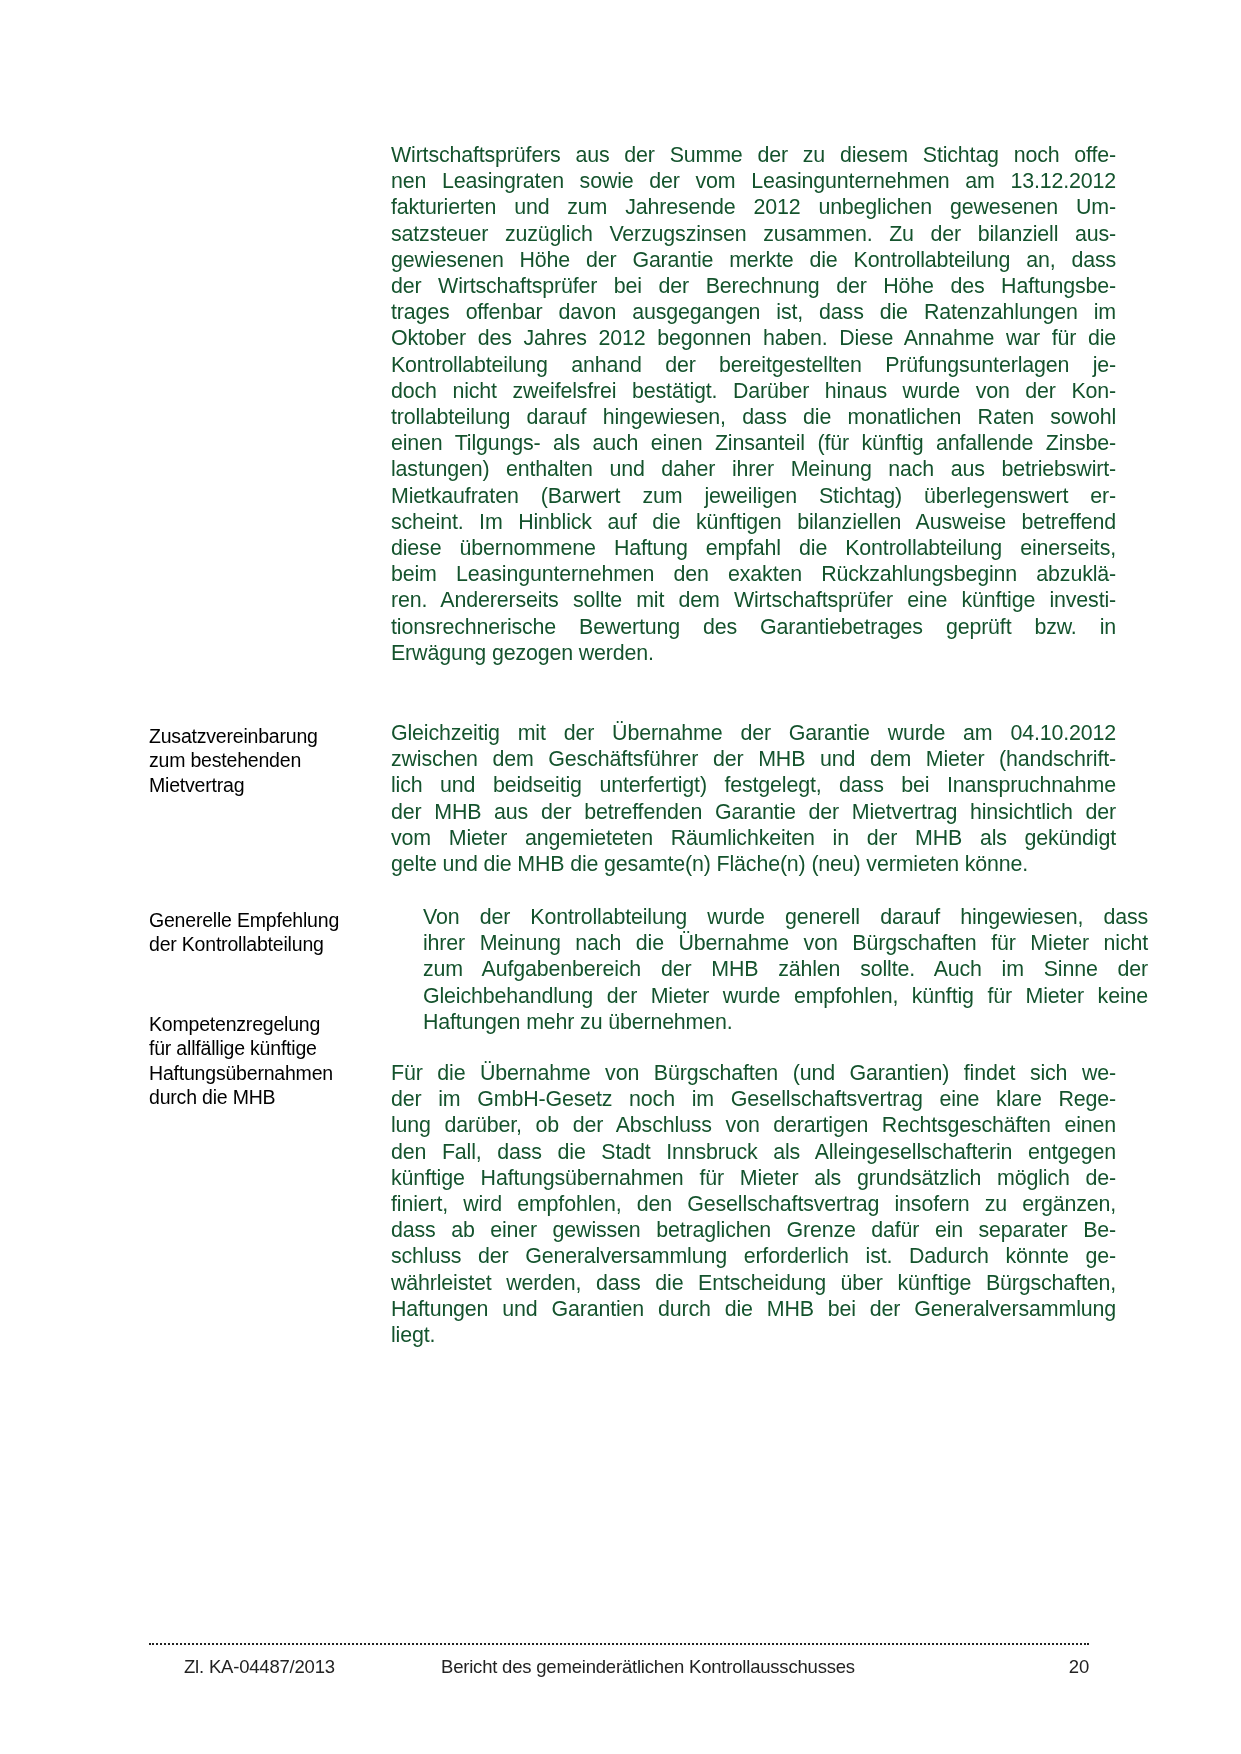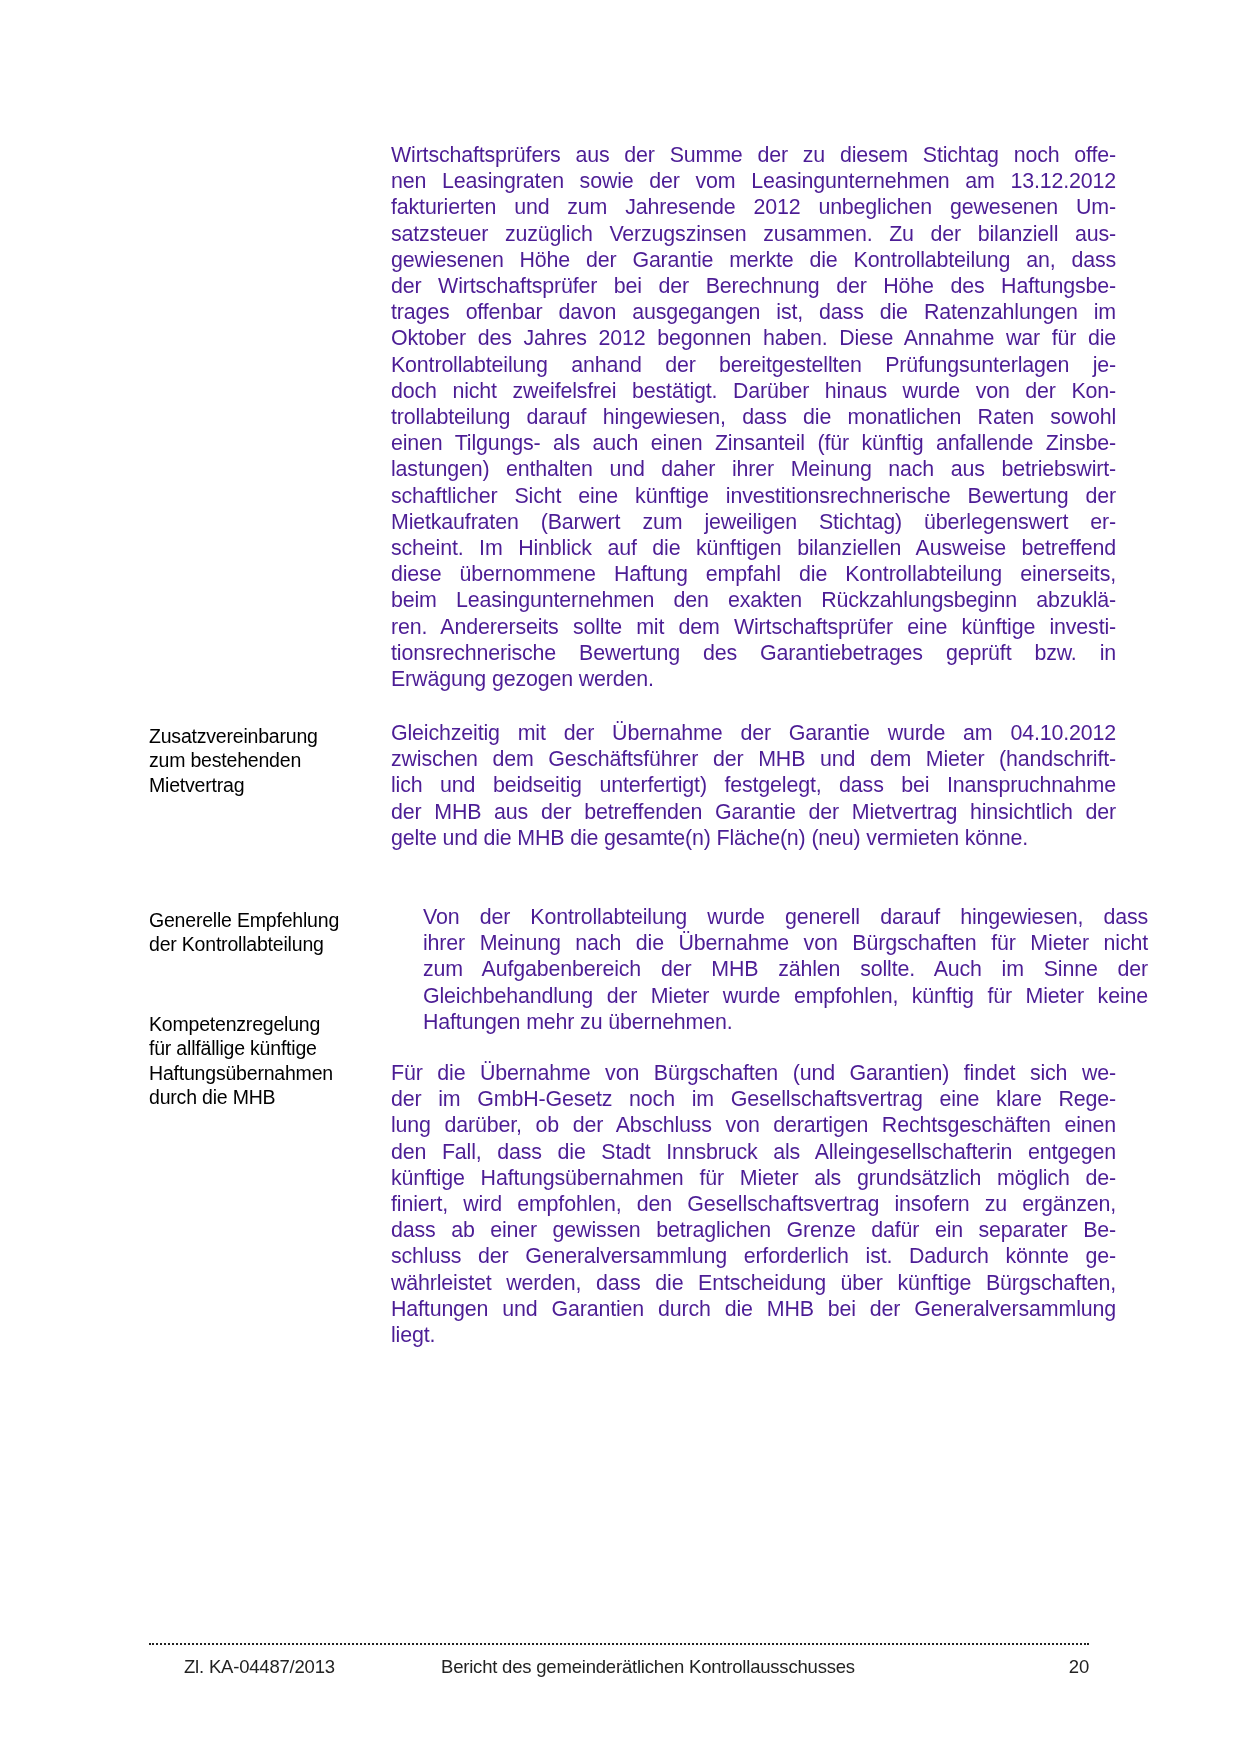--- a/index.html
+++ b/index.html
@@ -2,21 +2,21 @@
 <html><head>
   <meta charset="utf-8">
   <style>
     html, body { margin: 0; padding: 0; background: #ffffff; }
     body { width: 1241px; height: 1754px; position: relative; overflow: hidden; }
     .page { position: absolute; left: 0; top: 0; width: 1241px; height: 1754px; background: #fff; }
     .body-text {
       font-family: "Liberation Sans", sans-serif;
       font-size: 21.4px;
       line-height: 26.2px;
-      color: #4c1d95;
+      color: #14532d;
       text-align: justify;
       text-align-last: left;
       font-stretch: condensed;
       letter-spacing: -0.15px;
     }
     .para { position: absolute; left: 391px; width: 725px; margin: 0; }
     .line { display: block; text-align: justify; text-align-last: justify; white-space: nowrap; }
     .line.last { text-align-last: left; }
     .margin-note {
       position: absolute;
@@ -54,40 +54,40 @@
     <span class="line">satzsteuer zuzüglich Verzugszinsen zusammen. Zu der bilanziell aus-</span>
     <span class="line">gewiesenen Höhe der Garantie merkte die Kontrollabteilung an, dass</span>
     <span class="line">der Wirtschaftsprüfer bei der Berechnung der Höhe des Haftungsbe-</span>
     <span class="line">trages offenbar davon ausgegangen ist, dass die Ratenzahlungen im</span>
     <span class="line">Oktober des Jahres 2012 begonnen haben. Diese Annahme war für die</span>
     <span class="line">Kontrollabteilung anhand der bereitgestellten Prüfungsunterlagen je-</span>
     <span class="line">doch nicht zweifelsfrei bestätigt. Darüber hinaus wurde von der Kon-</span>
     <span class="line">trollabteilung darauf hingewiesen, dass die monatlichen Raten sowohl</span>
     <span class="line">einen Tilgungs- als auch einen Zinsanteil (für künftig anfallende Zinsbe-</span>
     <span class="line">lastungen) enthalten und daher ihrer Meinung nach aus betriebswirt-</span>
-    <span class="line">schaftlicher Sicht eine künftige investitionsrechnerische Bewertung der</span>
     <span class="line">Mietkaufraten (Barwert zum jeweiligen Stichtag) überlegenswert er-</span>
     <span class="line">scheint. Im Hinblick auf die künftigen bilanziellen Ausweise betreffend</span>
     <span class="line">diese übernommene Haftung empfahl die Kontrollabteilung einerseits,</span>
     <span class="line">beim Leasingunternehmen den exakten Rückzahlungsbeginn abzuklä-</span>
     <span class="line">ren. Andererseits sollte mit dem Wirtschaftsprüfer eine künftige investi-</span>
     <span class="line">tionsrechnerische Bewertung des Garantiebetrages geprüft bzw. in</span>
     <span class="line last">Erwägung gezogen werden.</span>
   </div>
 
   <div class="margin-note" style="top:724px;">
     <span>Zusatzvereinbarung</span>
     <span>zum bestehenden</span>
     <span>Mietvertrag</span>
   </div>
   <div class="para body-text" style="top:720px;">
     <span class="line">Gleichzeitig mit der Übernahme der Garantie wurde am 04.10.2012</span>
     <span class="line">zwischen dem Geschäftsführer der MHB und dem Mieter (handschrift-</span>
     <span class="line">lich und beidseitig unterfertigt) festgelegt, dass bei Inanspruchnahme</span>
     <span class="line">der MHB aus der betreffenden Garantie der Mietvertrag hinsichtlich der</span>
+    <span class="line">vom Mieter angemieteten Räumlichkeiten in der MHB als gekündigt</span>
     <span class="line last">gelte und die MHB die gesamte(n) Fläche(n) (neu) vermieten könne.</span>
   </div>
 
   <div class="margin-note" style="top:908px;">
     <span>Generelle Empfehlung</span>
     <span>der Kontrollabteilung</span>
   </div>
   <div class="para body-text" style="top:904px;margin-left:32px;">
     <span class="line">Von der Kontrollabteilung wurde generell darauf hingewiesen, dass</span>
     <span class="line">ihrer Meinung nach die Übernahme von Bürgschaften für Mieter nicht</span>

